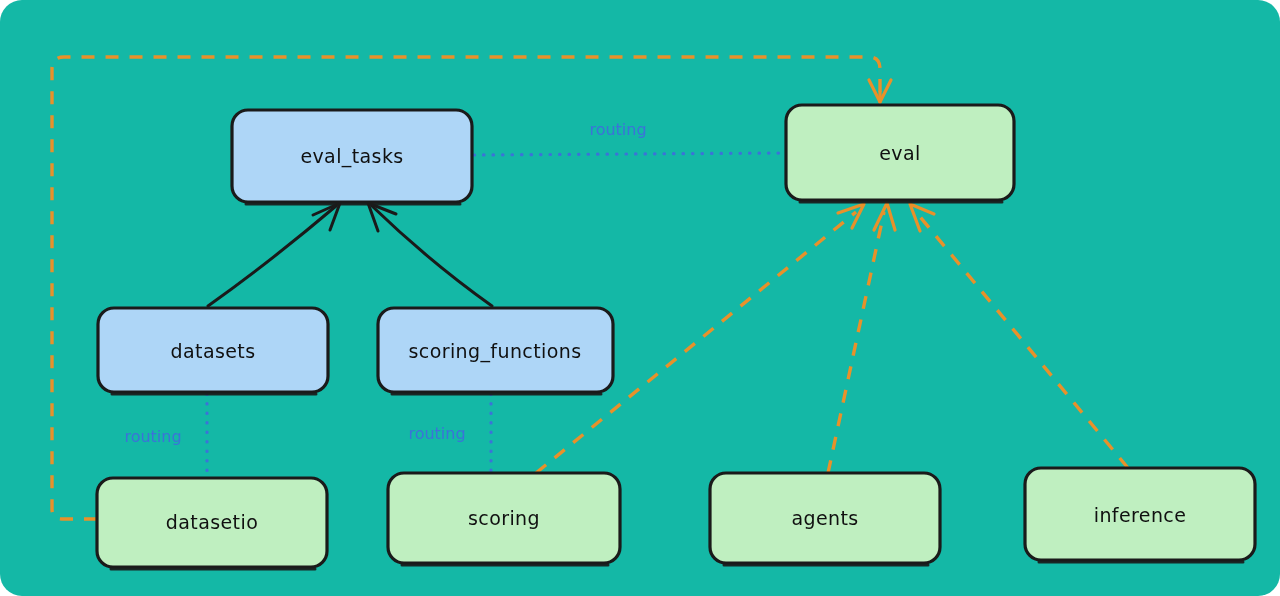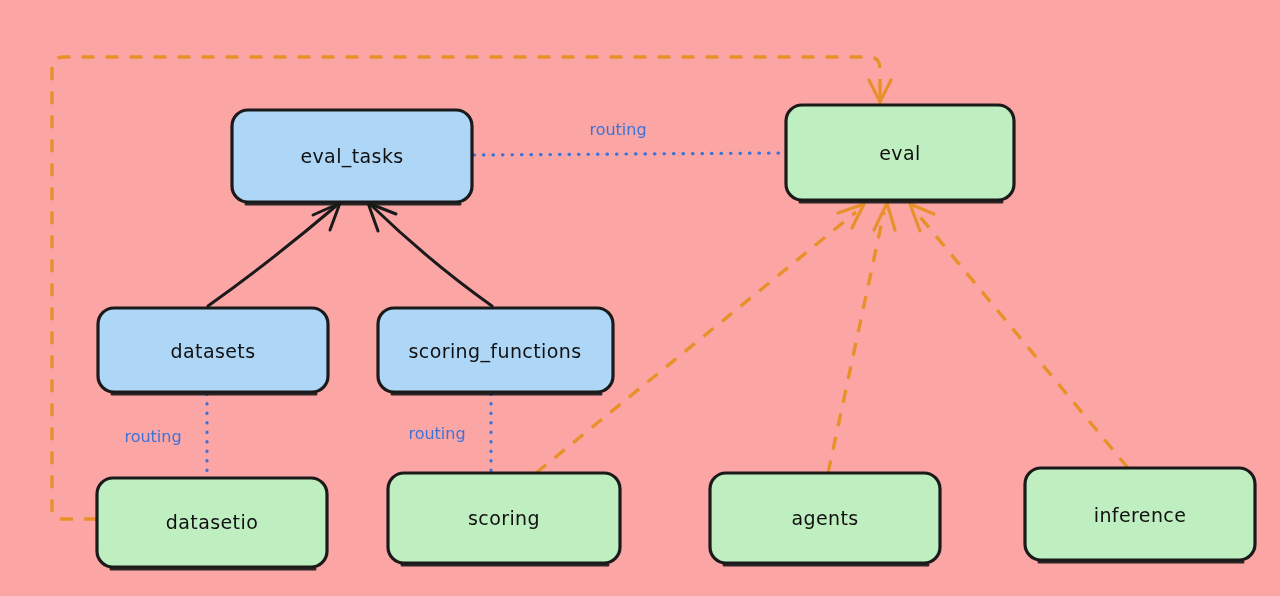--- a/index.html
+++ b/index.html
@@ -11,21 +11,22 @@
   body {
     width: 1280px;
     height: 596px;
     overflow: hidden;
     font-family: "DejaVu Sans", sans-serif;
   }
   #diagram-root {
     position: relative;
     width: 1280px;
     height: 596px;
-    background: #fca5a5;
+    background: #14b8a6;
+    border-radius: 22px;
   }
   svg#graph {
     display: block;
     width: 1280px;
     height: 596px;
   }
   .node-rect {
     stroke: #1a1a1a;
     stroke-width: 3.2;
     stroke-linejoin: round;

